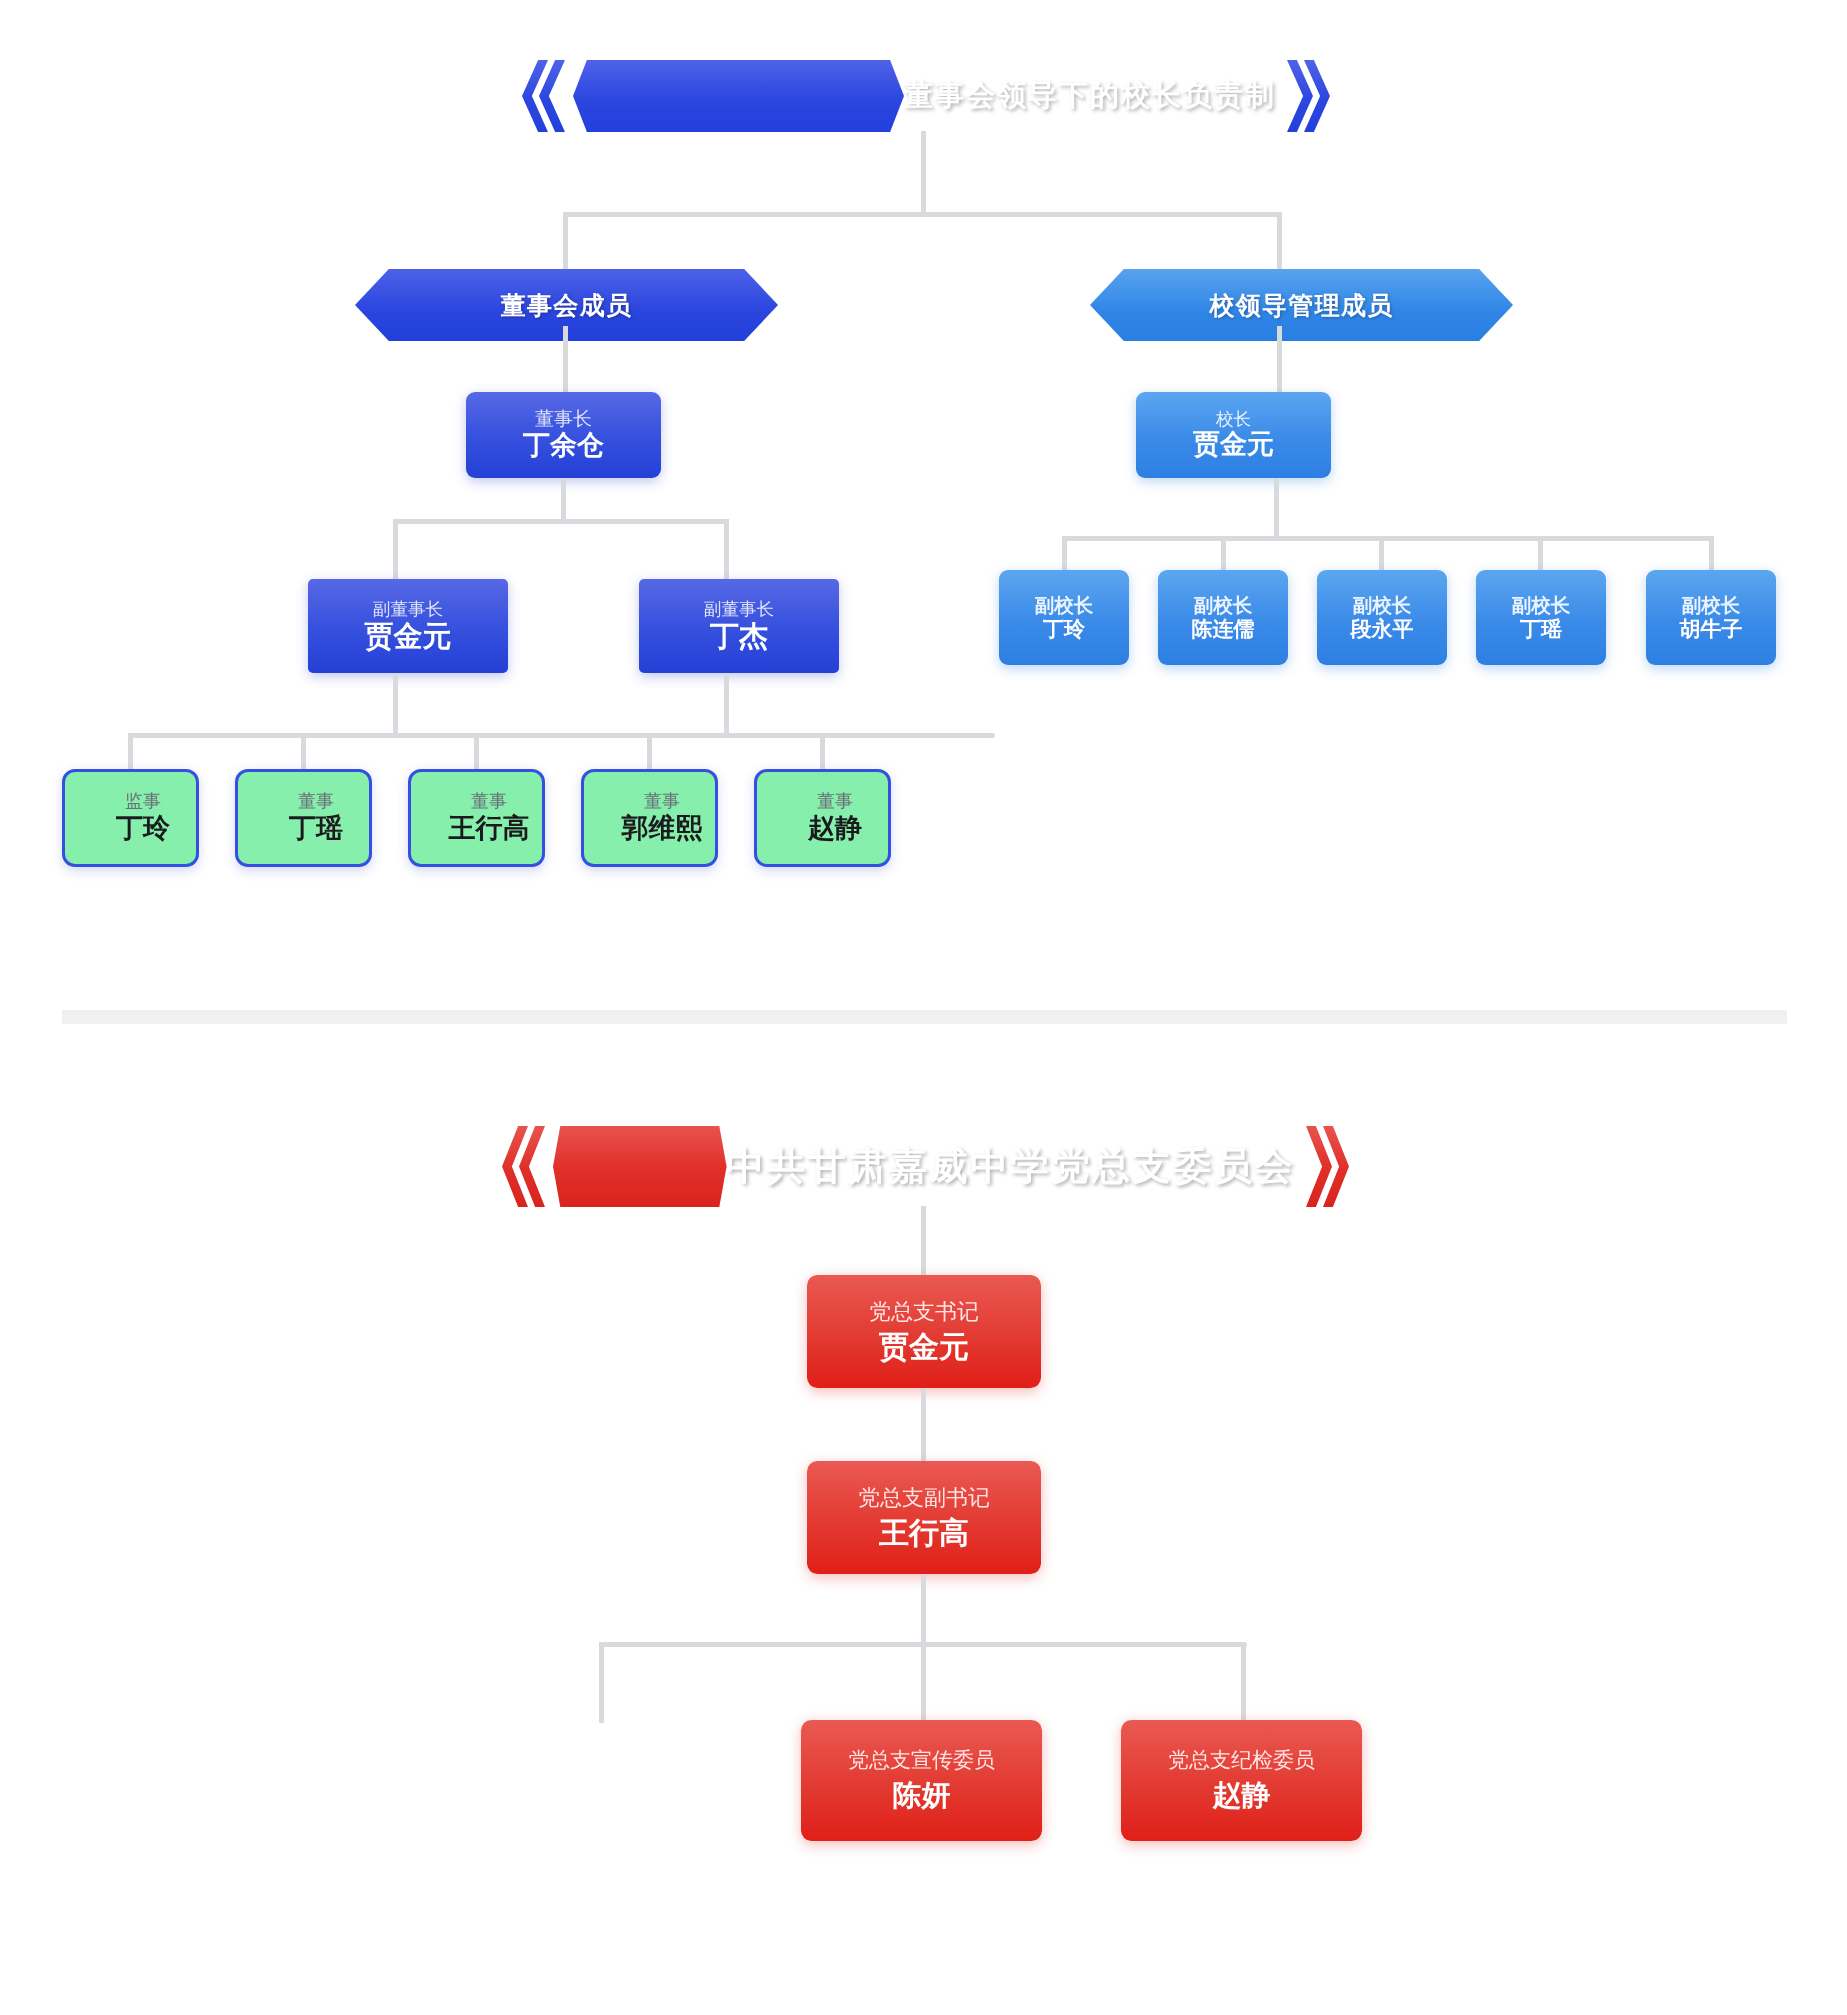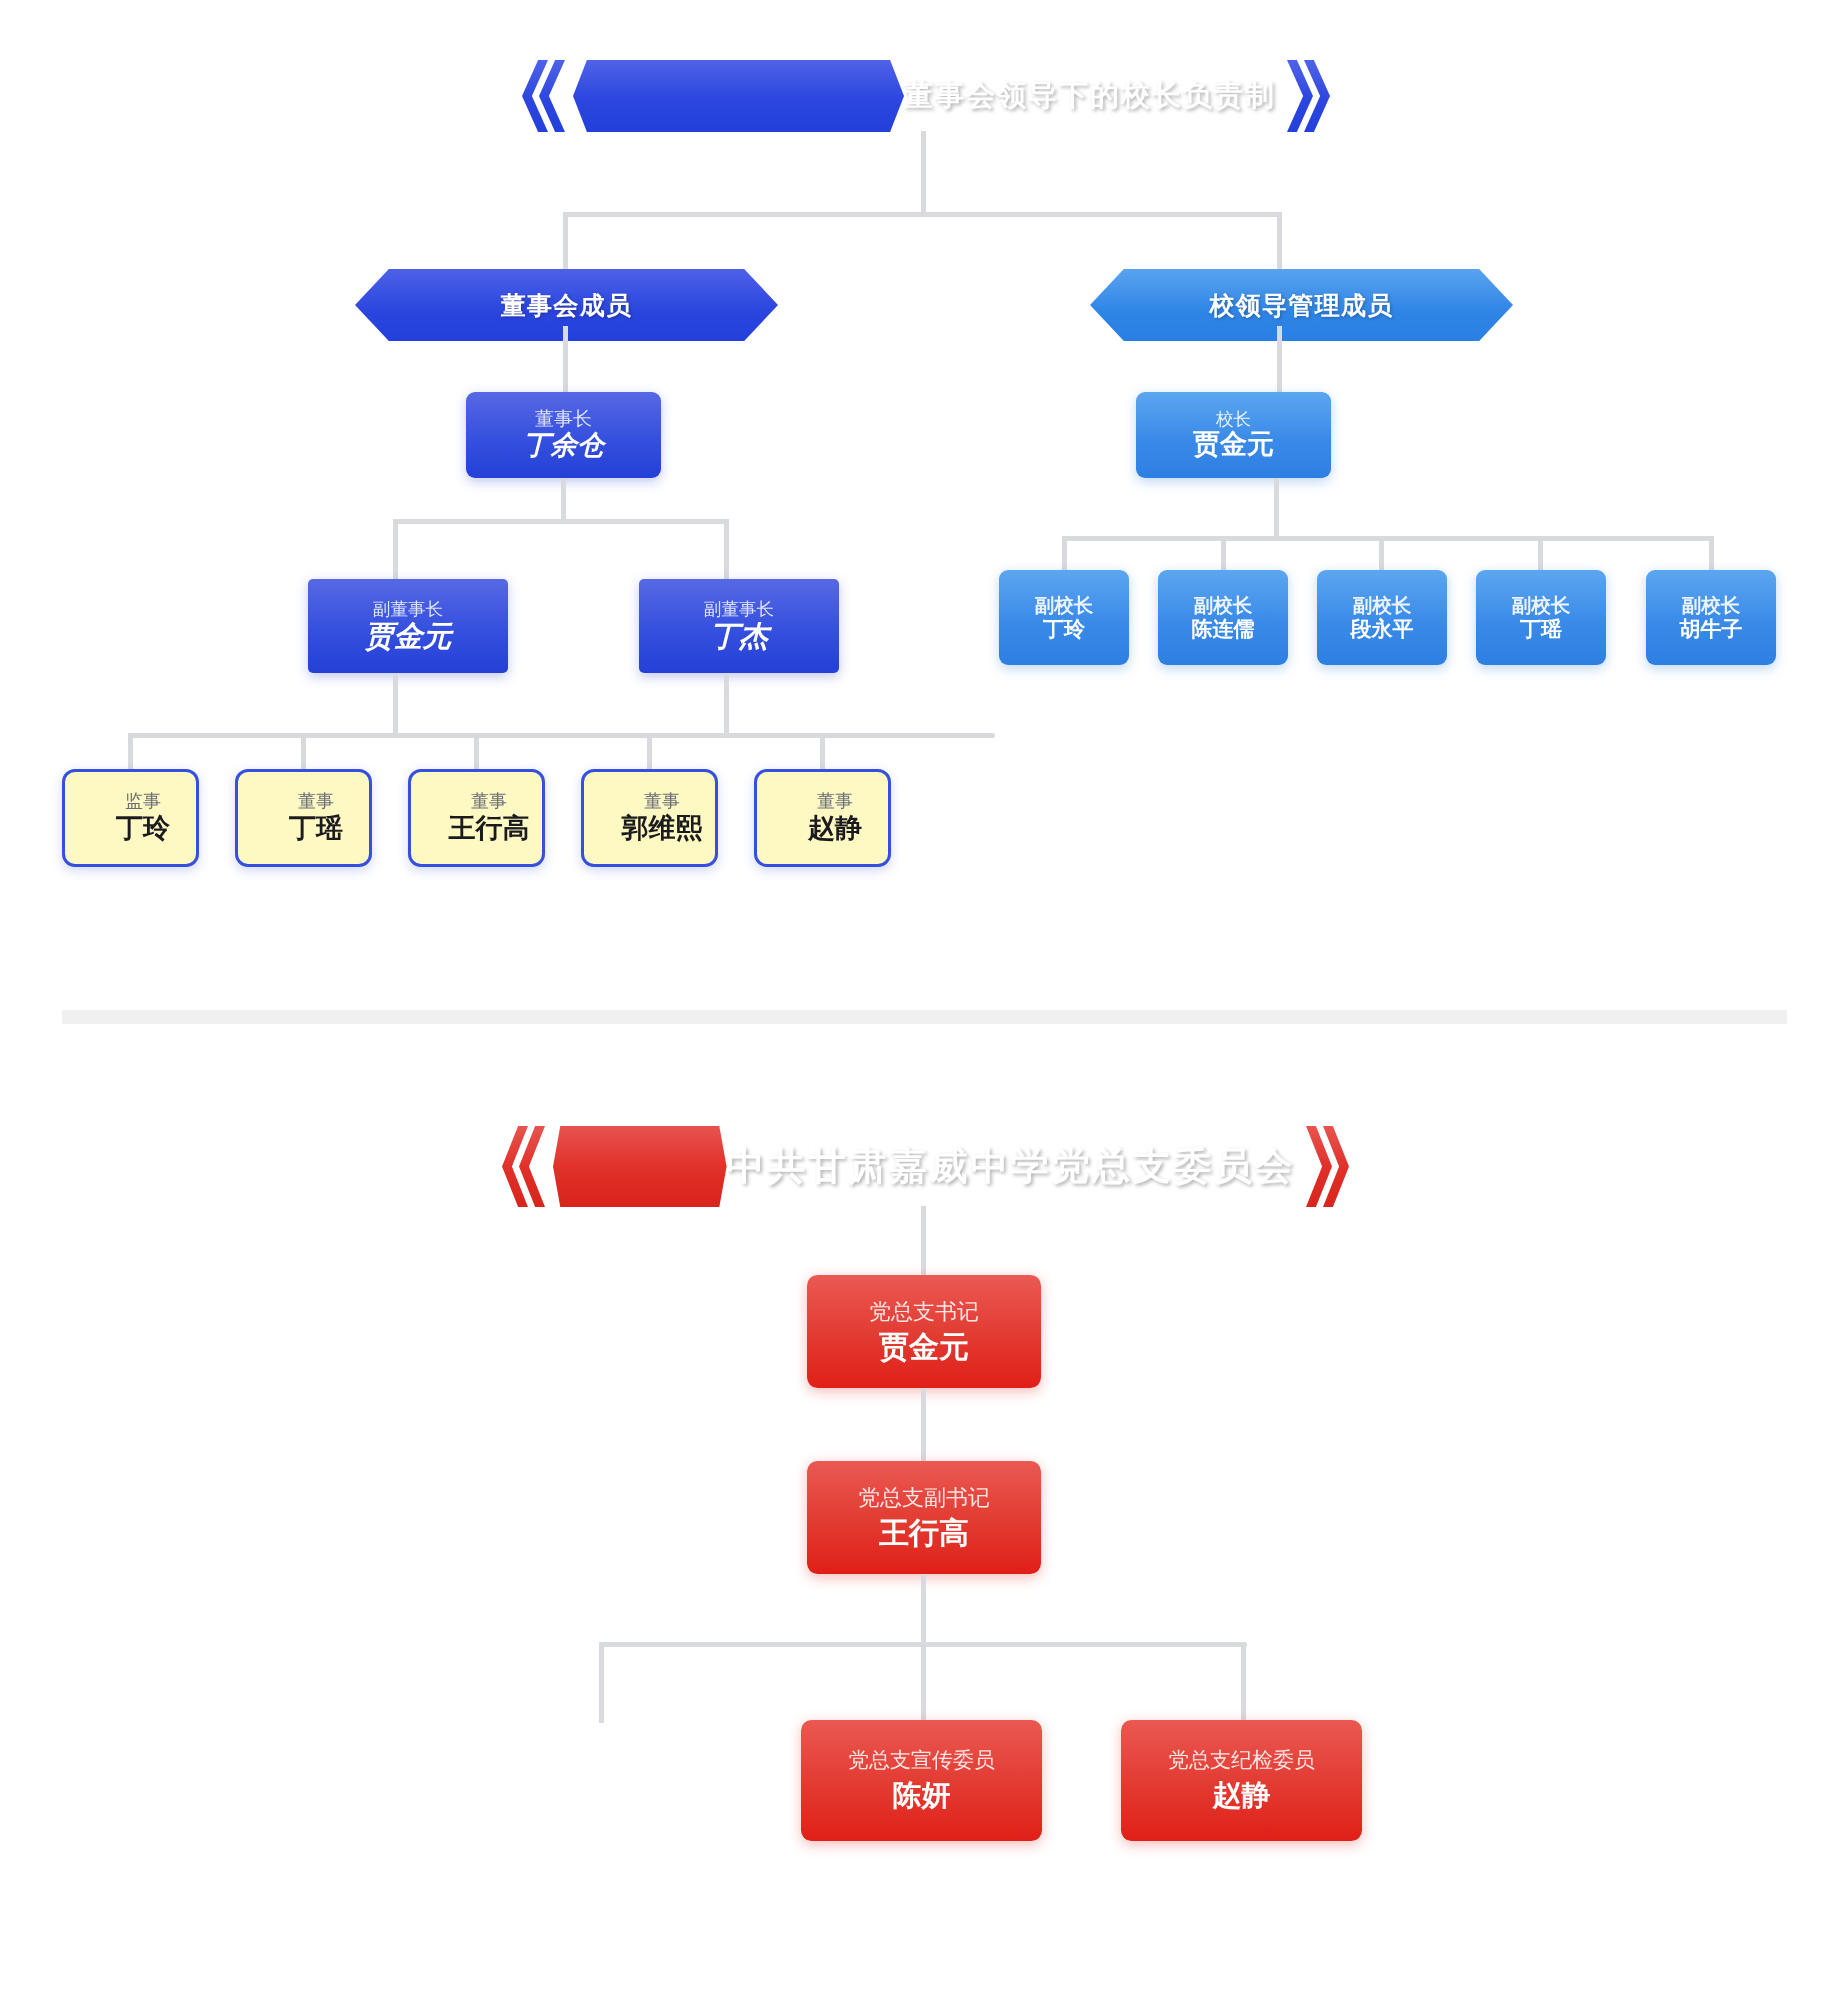--- a/index.html
+++ b/index.html
@@ -79,33 +79,33 @@
   }
   .node .role { display: block; }
   .node .name { display: block; font-weight: 700; }
 
   
   .node.indigo {
     background: linear-gradient(180deg, #5668e4 0%, #3550de 55%, #2440d6 100%);
     box-shadow: 0 3.9px 11.7px rgba(60,80,210,0.30);
   }
   .node.indigo .role { color: #dfe4fb; }
-  .node.indigo .name { color: #ffffff; font-style: italic; }
+  .node.indigo .name { color: #ffffff; }
 
   
   .node.sky {
     background: linear-gradient(180deg, #5ca6f0 0%, #3a8ae8 55%, #2d7fe2 100%);
     box-shadow: 0 3.9px 11.7px rgba(45,127,226,0.30);
   }
   .node.sky .role { color: #eaf3fe; }
   .node.sky .name { color: #ffffff; }
 
   
   .node.outline {
-    background: #fef9c3; border: 3.3px solid #3550e0; border-radius: 13px;
+    background: #86efac; border: 3.3px solid #3550e0; border-radius: 13px;
     box-shadow: 0 3.3px 10.4px rgba(60,80,210,0.22);
     padding-left: 25px;
   }
   .node.outline .role { color: #6b6f78; }
   .node.outline .name { color: #1b1b1e; }
 
   
   .node.red {
     background: linear-gradient(180deg, #ea5952 0%, #e23a31 55%, #e01f18 100%);
     box-shadow: 0 3.9px 13px rgba(224,40,32,0.30);

